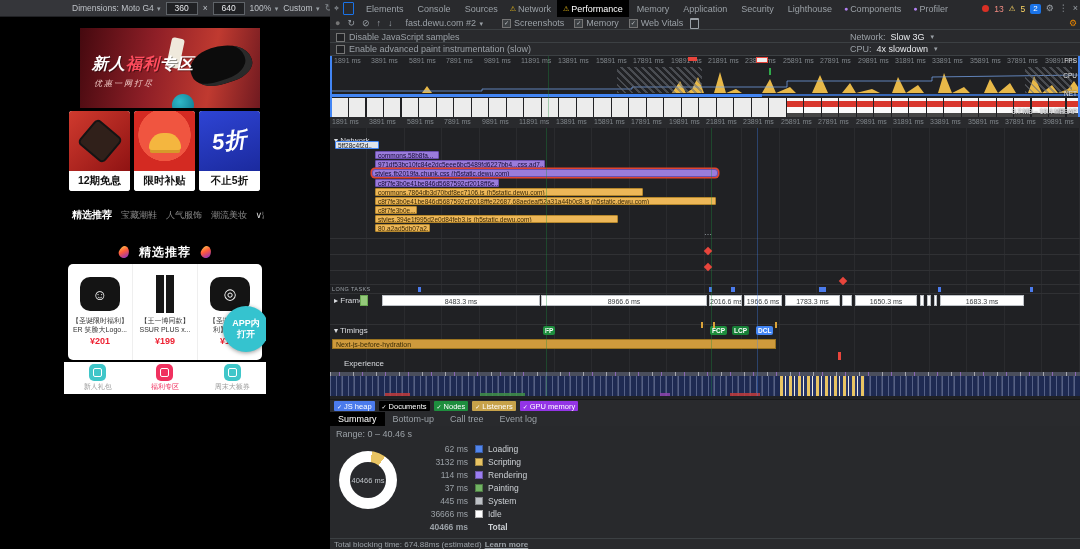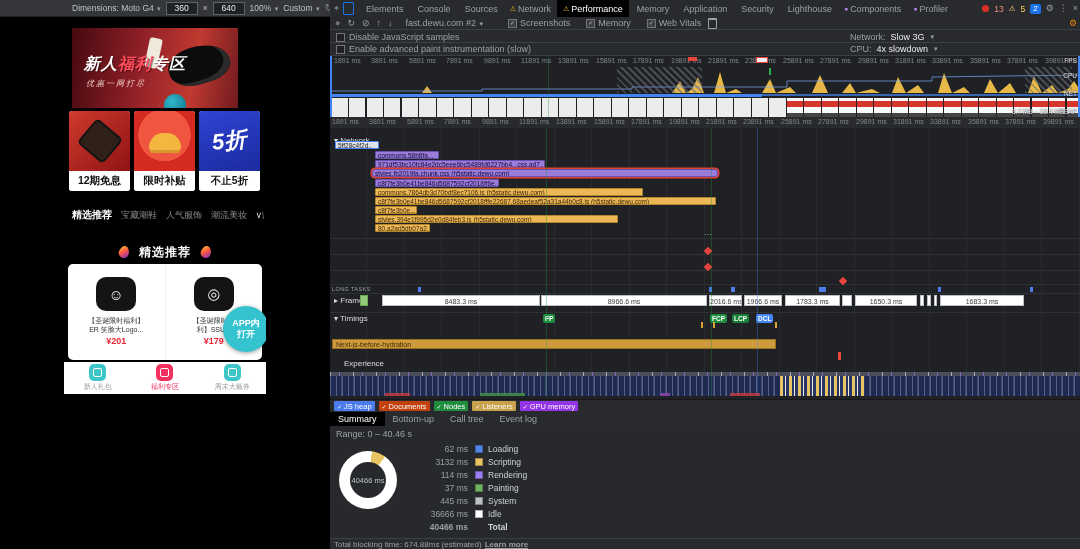--- a/index.html
+++ b/index.html
@@ -10,21 +10,21 @@
   .left-pane{position:absolute;left:0;top:0;width:330px;height:549px;background:#000;}
   .device-toolbar{position:absolute;left:0;top:0;width:330px;height:17px;background:#35363a;
     border-bottom:1px solid #202124;display:flex;align-items:center;gap:5px;box-sizing:border-box;
     padding-left:72px;color:#bdc1c6;font-size:8.5px;white-space:nowrap;}
   .dim-input{width:30px;height:11px;background:#202124;border:1px solid #5f6368;color:#e8eaed;
     font-size:8.5px;text-align:center;padding:0;font-family:"Liberation Sans",sans-serif;}
   .dd-arrow{font-size:7px;color:#9aa0a6;margin-left:1px;}
   .tb-icon{color:#80868b;font-size:10px;line-height:10px;}
   
   .viewport{position:absolute;left:64px;top:28px;width:202px;height:368px;background:#000;overflow:hidden;}
-  .banner{position:absolute;left:8px;top:0;width:166px;height:80px;
+  .banner{position:absolute;left:16px;top:0;width:180px;height:80px;
     background:linear-gradient(100deg,#45090f 0%,#8f1f27 40%,#c03a30 72%,#701a20 100%);overflow:hidden;}
   .banner-title{position:absolute;left:12px;top:26px;font-size:16px;font-weight:bold;font-style:italic;
     color:#fff;letter-spacing:1px;text-shadow:1px 1px 0 rgba(0,0,0,.4);}
   .banner-title .hl{color:#ff4d5e;}
   .banner-sub{position:absolute;left:14px;top:50px;font-size:8px;font-style:italic;color:#f3cdc9;letter-spacing:2px;}
   .shoe{position:absolute;right:8px;top:18px;width:62px;height:38px;background:#0c0c0c;
     border-radius:45% 60% 40% 50%;transform:rotate(-18deg);box-shadow:inset -6px -4px 0 #2a2a2a;}
   .bottle{position:absolute;right:78px;top:10px;width:13px;height:30px;background:#efe9dc;
     border-radius:3px;transform:rotate(12deg);}
   .banner-dot{position:absolute;left:92px;bottom:-8px;width:22px;height:22px;border-radius:50%;
@@ -228,20 +228,30 @@
           <div class="garment-box">
             <div class="garment" style="width: 40px; height: 34px; background: rgb(20, 20, 20); border-radius: 10px;">
               <span style="color: rgb(255, 255, 255); font-size: 15px;">☺</span>
             </div>
           </div>
           <div class="p-title">【圣诞限时福利】</div>
           <div class="p-title">ER 笑脸大Logo...</div>
           <div class="p-price">¥201</div>
         </div>
 
+        <div class="product">
+          <div class="garment-box">
+            <div class="garment" style="width: 18px; height: 38px; background: linear-gradient(90deg, rgb(22, 22, 22) 44%, rgb(250, 250, 250) 44%, rgb(250, 250, 250) 56%, rgb(22, 22, 22) 56%);">
+              <span style=""></span>
+            </div>
+          </div>
+          <div class="p-title">【王一博同款】</div>
+          <div class="p-title">SSUR PLUS x...</div>
+          <div class="p-price">¥199</div>
+        </div>
 
         <div class="product">
           <div class="garment-box">
             <div class="garment" style="width: 40px; height: 34px; background: rgb(20, 20, 20); border-radius: 10px;">
               <span style="color: rgb(238, 238, 238); font-size: 15px;">◎</span>
             </div>
           </div>
           <div class="p-title">【圣诞限时特</div>
           <div class="p-title">利】SSU...</div>
           <div class="p-price">¥179</div>
@@ -350,21 +360,21 @@
   <div class="dt-controls">
     <span class="ctl-icon" style="color:#757575;">●</span>
     <span class="ctl-icon">↻</span>
     <span class="ctl-icon">⊘</span>
     <span class="ctl-icon">↑</span>
     <span class="ctl-icon">↓</span>
     <span style="margin-left:6px;">
       <span>fast.dewu.com #2</span>
       <span class="dd-arrow">▾</span>
     </span>
-    <span style="display:flex;gap:16px;margin-left:18px;">
+    <span style="display:flex;gap:10px;margin-left:12px;">
 
         <span style="display:inline-flex;align-items:center;gap:3px;">
           <span class="chk">✓</span>
           <span>Screenshots</span>
         </span>
 
         <span style="display:inline-flex;align-items:center;gap:3px;">
           <span class="chk">✓</span>
           <span>Memory</span>
         </span>
@@ -480,21 +490,21 @@
         <span class="lt-tick" style="left: 700px; width: 3px;"></span>
       </div>
 
     <div class="abs" style="left:0;top:165px;width:750px;height:14px;border-top:1px solid #303134;">
       <span class="track-label abs" style="left:4px;top:2px;"><span>▸</span> <span>Frames</span></span>
       <span>
         
       <span class="frame-seg" style="left: 30px; width: 8px; background: rgb(148, 201, 123); border-color: rgb(106, 168, 82);"></span><span class="frame-seg" style="left: 52px; width: 158px;">8483.3 ms</span><span class="frame-seg" style="left: 211px; width: 166px;">8966.6 ms</span><span class="frame-seg" style="left: 379px; width: 33px;">2016.6 ms</span><span class="frame-seg" style="left: 414px; width: 38px;">1966.6 ms</span><span class="frame-seg" style="left: 455px; width: 55px;">1783.3 ms</span><span class="frame-seg" style="left: 512px; width: 10px;"></span><span class="frame-seg" style="left: 525px; width: 62px;">1650.3 ms</span><span class="frame-seg" style="left: 590px; width: 4px;"></span><span class="frame-seg" style="left: 597px; width: 4px;"></span><span class="frame-seg" style="left: 604px; width: 3px;"></span><span class="frame-seg" style="left: 610px; width: 84px;">1683.3 ms</span></span>
     </div>
 
-    <div class="abs" style="left:0;top:184px;width:750px;height:12px;border-top:1px solid #303134;">
+    <div class="abs" style="left:0;top:196px;width:750px;height:12px;border-top:1px solid #303134;">
       <span class="track-label abs" style="left:4px;top:1px;"><span>▾</span> <span>Timings</span></span>
       <span>
         
       <span class="timing-badge" style="left: 213px; background: rgb(30, 142, 62);">FP</span><span class="timing-badge" style="left: 380px; background: rgb(30, 142, 62);">FCP</span><span class="timing-badge" style="left: 402px; background: rgb(24, 128, 56);">LCP</span><span class="timing-badge" style="left: 426px; background: rgb(66, 133, 244);">DCL</span></span>
     </div>
 
     <div class="ytick" style="left:371px;top:194px;"></div>
     <div class="ytick" style="left:383px;top:194px;"></div>
     <div class="ytick" style="left:445px;top:194px;"></div>
 
@@ -520,21 +530,21 @@
     </div>
   </div>
 
   <div class="chips-row">
 
       <span class="chip" style="background: rgb(75, 123, 236);">
         <span class="c-chk">✓</span>
         <span>JS heap</span>
       </span>
 
-      <span class="chip" style="background: #c2410c;">
+      <span class="chip" style="background: #000000;">
         <span class="c-chk">✓</span>
         <span>Documents</span>
       </span>
 
       <span class="chip" style="background: rgb(30, 142, 62);">
         <span class="c-chk">✓</span>
         <span>Nodes</span>
       </span>
 
       <span class="chip" style="background: rgb(199, 162, 74);">

